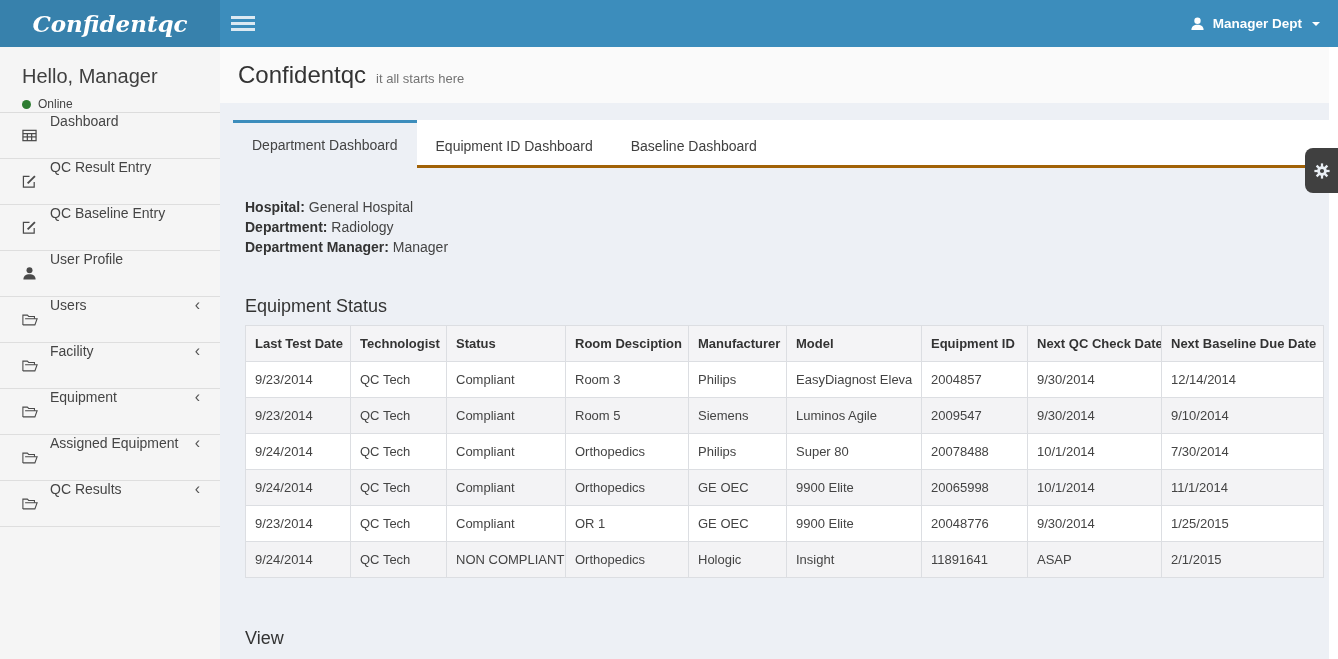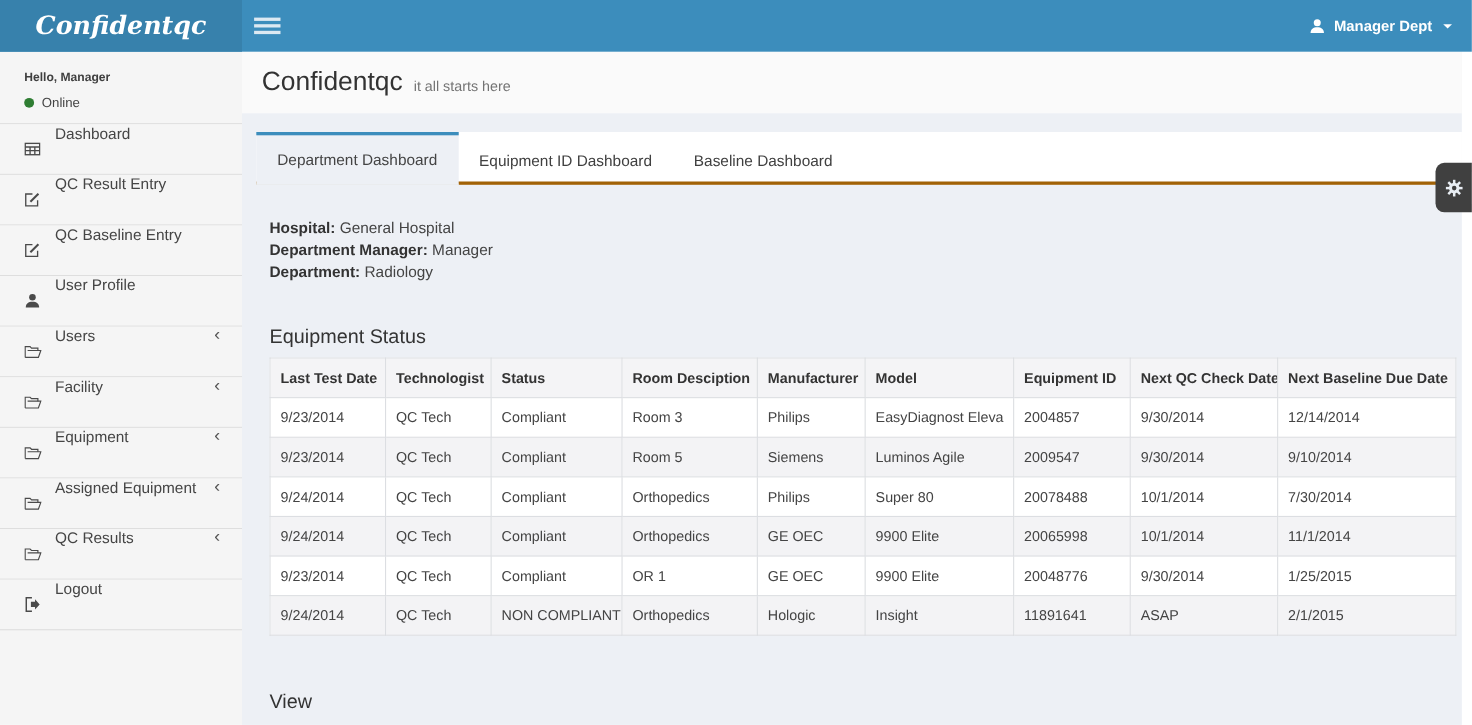--- a/index.html
+++ b/index.html
@@ -20,21 +20,21 @@
   .hamburger .bar { height:3px; background:#dce9f2; margin-bottom:3px; }
   .user-menu {
     position:absolute; right:18px; top:0; height:47px;
     display:flex; align-items:center; gap:8px; color:#fff; font-weight:bold; font-size:13.5px; cursor:pointer;
   }
   .caret { width:0; height:0; border-left:4px solid transparent; border-right:4px solid transparent; border-top:4px solid #fff; margin-left:2px; }
 
   
   .sidebar { position:absolute; left:0; top:47px; width:220px; height:612px; background:#f5f5f5; z-index:4; }
   .user-panel { padding:18px 15px 0 22px; height:66px; border-bottom:1px solid #dcdcdc; }
-  .greeting { font-weight:bold; color:#3f3f3f; font-size:11px; }
+  .greeting { font-weight:normal; color:#3f3f3f; font-size:20px; }
   .status { margin-top:9px; font-size:12px; color:#444; display:flex; align-items:center; gap:7px; }
   .dot { width:9px; height:9px; border-radius:50%; background:#2e7d32; }
   .menu { list-style:none; margin:0; padding:0; }
   .menu li {
     height:46px; display:flex; padding:0 20px 0 22px;
     border-bottom:1px solid #dedede; color:#454545; font-size:14px; cursor:pointer; background:#f5f5f5;
   }
   .menu li .micon { width:17px; margin-right:11px; display:flex; align-items:center; }
   .menu li .chev { margin-left:auto; color:#555; font-size:16px; line-height:1; }
 
@@ -190,29 +190,20 @@
       <li>
         <span class="micon">
           <svg width="16" height="14" viewBox="0 0 18 14" fill="none" stroke="#4a4a4a" stroke-width="1.2">
             <path d="M1 12.5 V1.5 H6 L7.5 3 H14 V5.5"></path>
             <path d="M3.5 5.5 H17 L14.5 12.5 H1"></path>
           </svg>
         </span>
         <span>QC Results</span>
         <span class="chev">‹</span>
       </li>
-      <li>
-        <span class="micon">
-          <svg width="15" height="15" viewBox="0 0 16 16">
-            <path d="M7.5 1.5 H2 V14.5 H7.5" fill="none" stroke="#4a4a4a" stroke-width="1.4"></path>
-            <path d="M6.5 5.5 h4 V3 L15 8 L10.5 13 V10.5 h-4 Z" fill="#4a4a4a"></path>
-          </svg>
-        </span>
-        <span>Logout</span>
-      </li>
     </ul>
 </div>
 
 <div class="content">
   <div class="content-header">
     <span class="page-title">Confidentqc</span>
     <span class="page-subtitle">it all starts here</span>
   </div>
 
   <div class="tab-area">
@@ -221,26 +212,26 @@
       <div class="tab">Equipment ID Dashboard</div>
       <div class="tab">Baseline Dashboard</div>
     </div>
 
     <div class="tab-content">
       <div class="info-line">
         <b>Hospital:</b>
         <span>General Hospital</span>
       </div>
       <div class="info-line">
+        <b>Department:</b>
+        <span>Radiology</span>
+      </div>
+      <div class="info-line">
         <b>Department Manager:</b>
         <span>Manager</span>
-      </div>
-      <div class="info-line">
-        <b>Department:</b>
-        <span>Radiology</span>
       </div>
 
       <h3 class="section-title first">Equipment Status</h3>
 
       <table class="eq">
         <colgroup>
             <col style="width: 105px;">
             <col style="width: 96px;">
             <col style="width: 119px;">
             <col style="width: 123px;">

